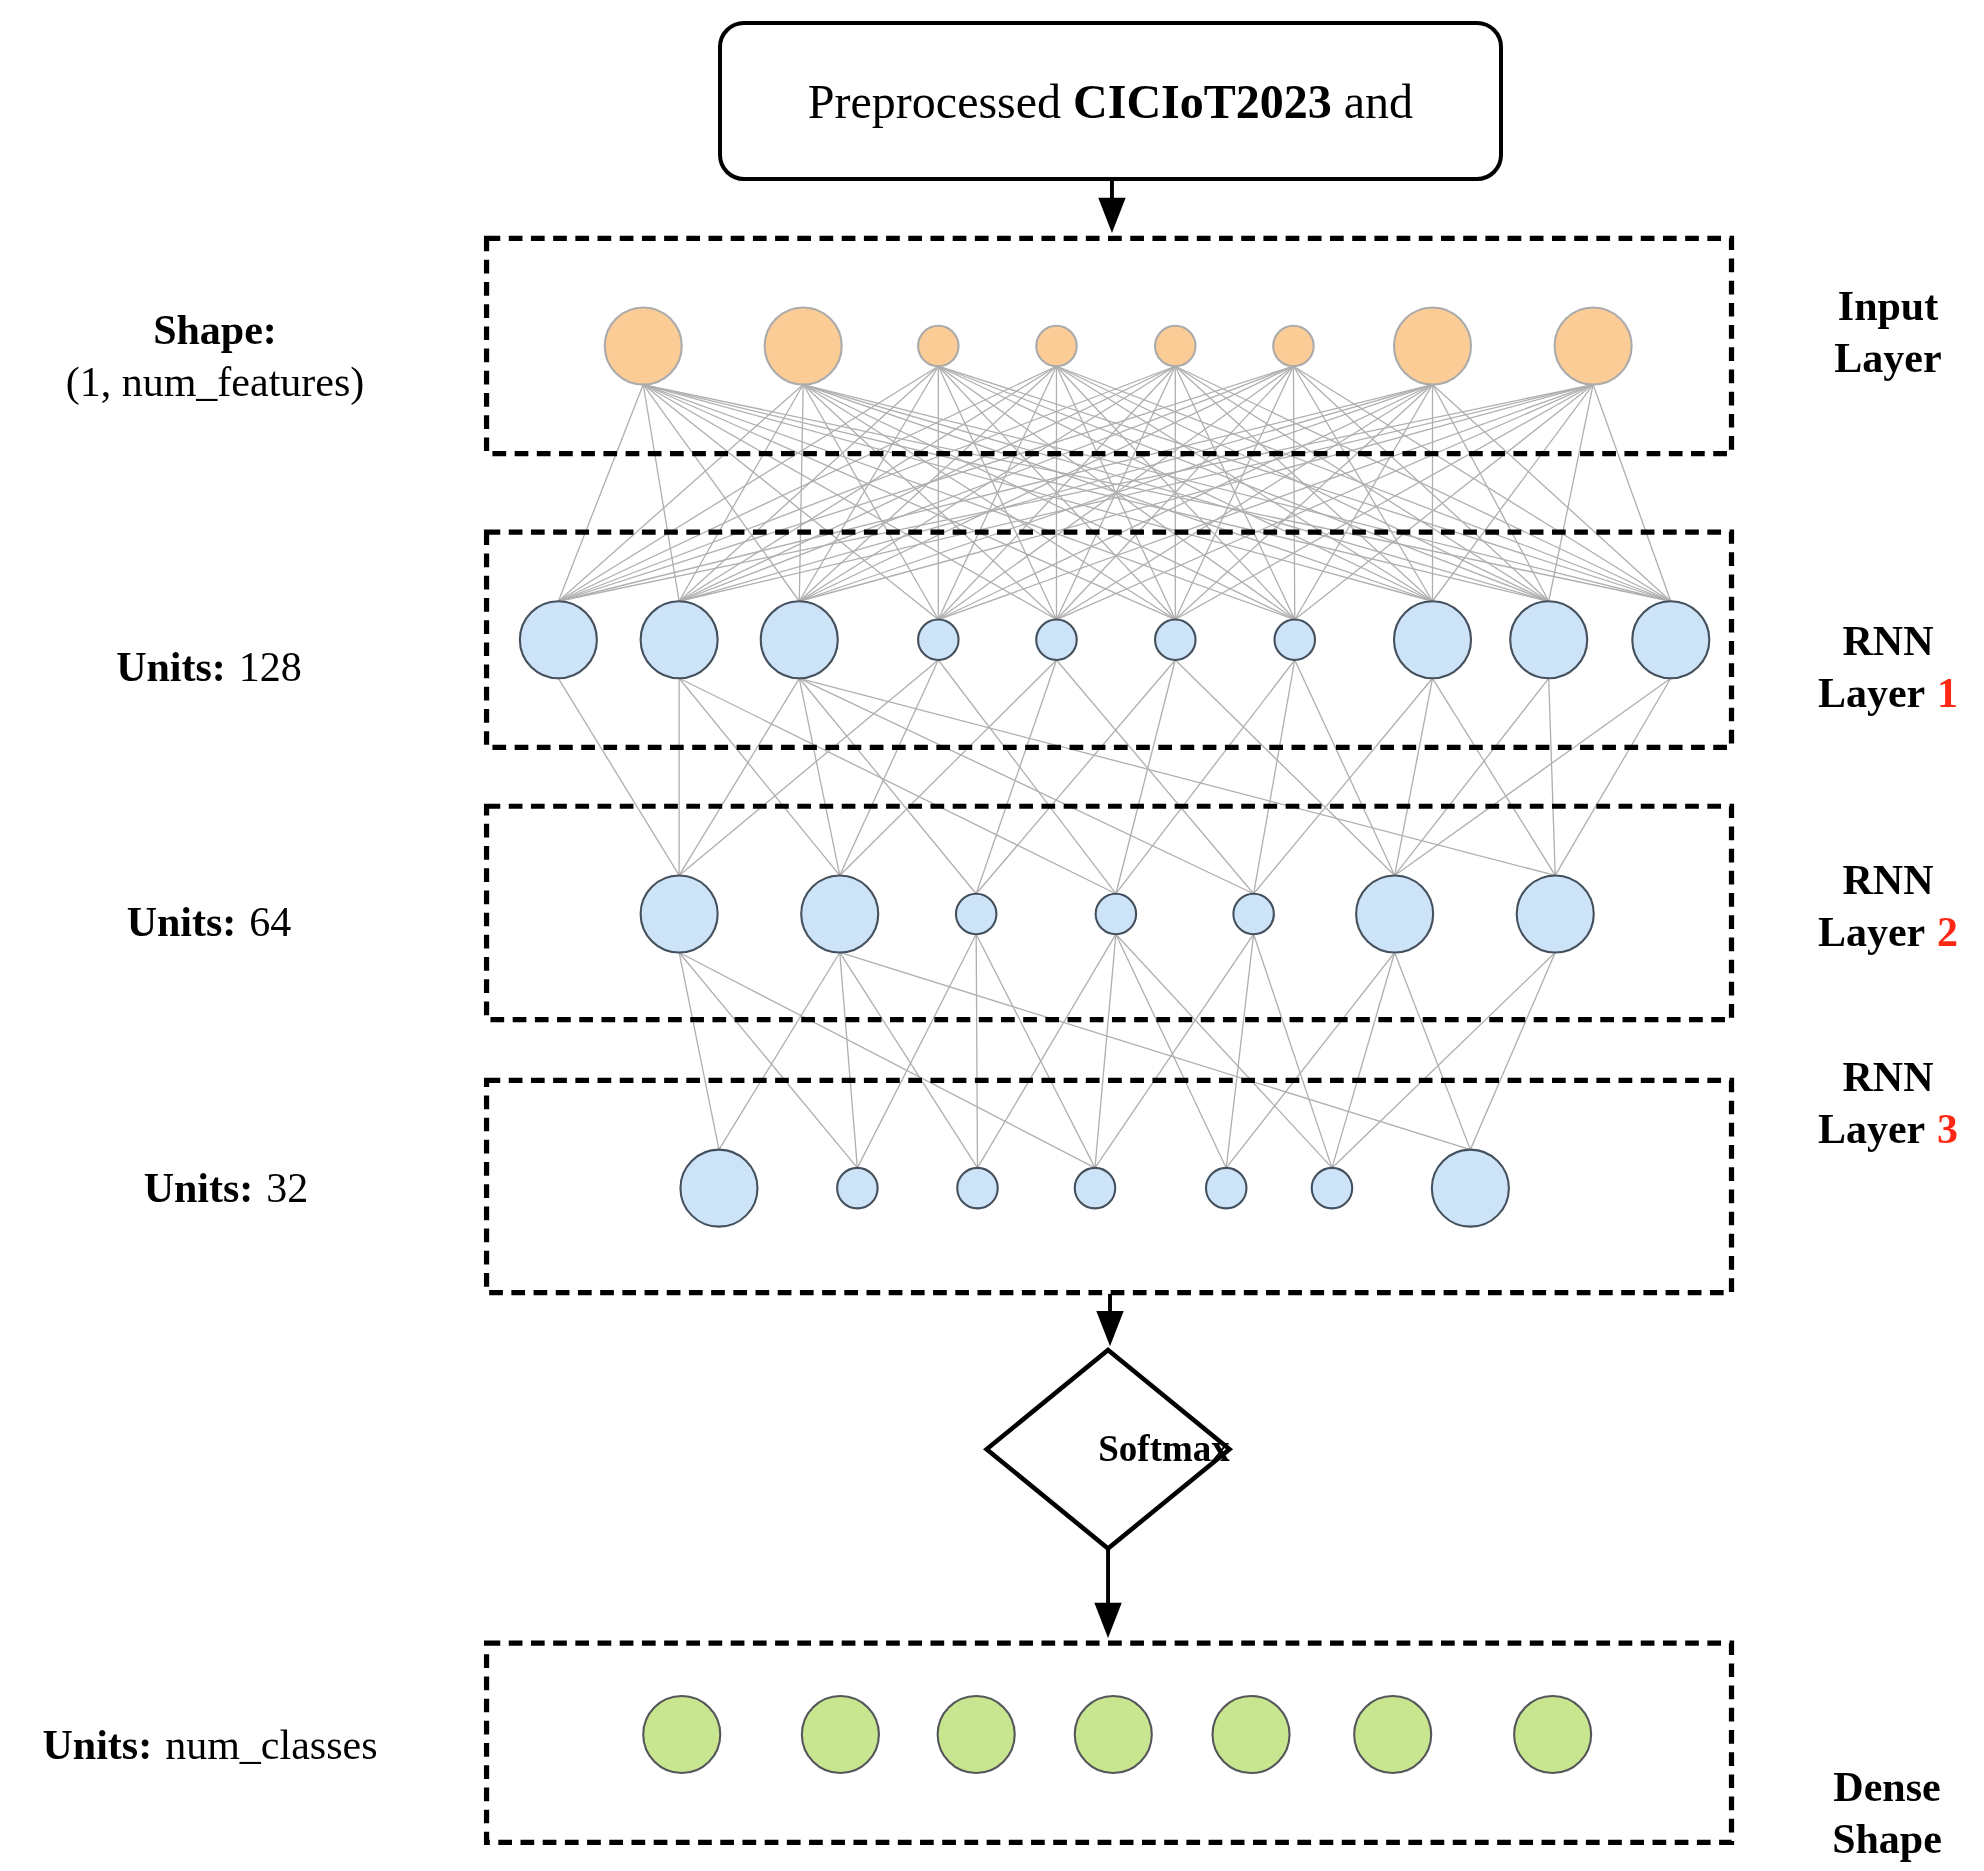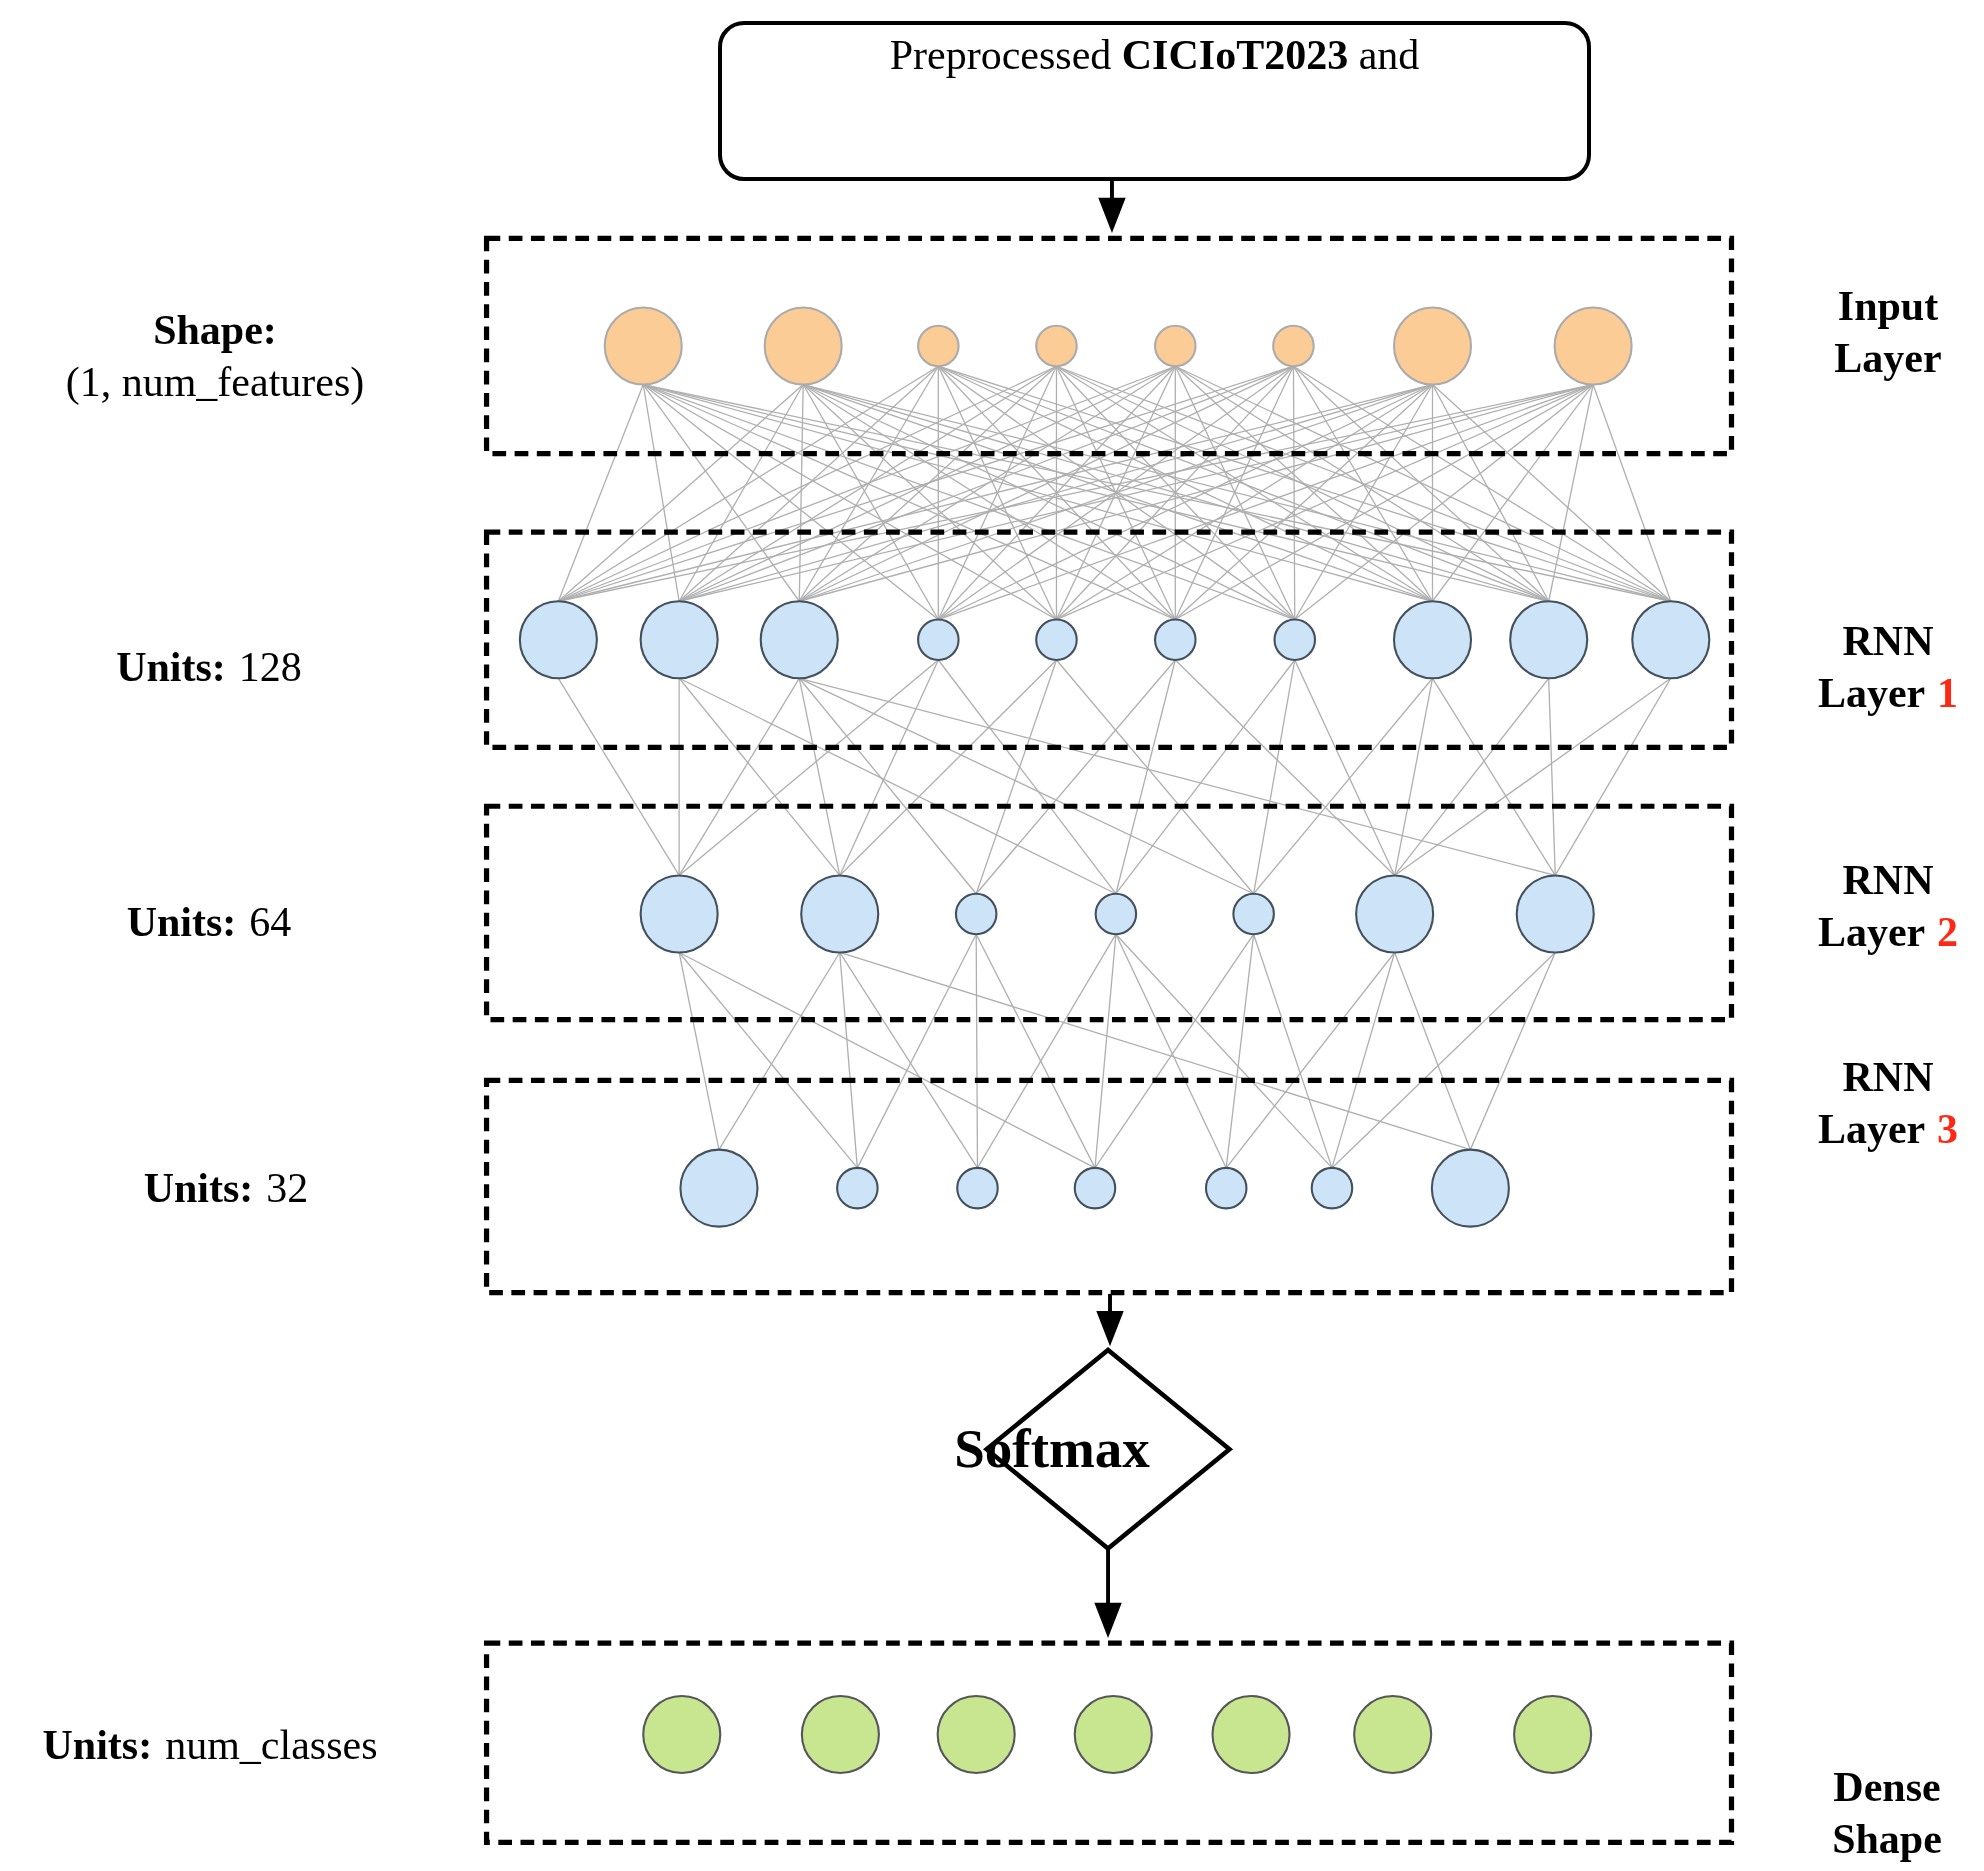--- a/index.html
+++ b/index.html
@@ -2,36 +2,36 @@
 <html style="font-size:10.4px"><head>
 <meta charset="utf-8">
 <style>
   html,body{margin:0;padding:0;background:#ffffff;}
   .stage{
     position:relative;width:1985px;height:1871px;background:#ffffff;
     font-family:"Liberation Serif","DejaVu Serif",serif;color:#000;overflow:hidden;
   }
   .stage svg{position:absolute;left:0;top:0;}
   .title-box{
-    position:absolute;left:718px;top:21px;width:873px;height:160px;
+    position:absolute;left:718px;top:21px;width:785px;height:160px;
     border:4.6px solid #000;border-radius:26px;box-sizing:border-box;background:#fff;
-    display:flex;flex-direction:column;align-items:center;justify-content:space-between;
-    font-size:42px;line-height:61px;text-align:center;white-space:nowrap;
+    display:flex;flex-direction:column;align-items:center;justify-content:center;
+    font-size:48px;line-height:61px;text-align:center;white-space:nowrap;
   }
   .side-label{
     position:absolute;transform:translate(-50%,-50%);
     text-align:center;font-size:42px;line-height:52px;white-space:nowrap;
   }
   .side-label .bold,.side-label b{font-weight:700;}
   .right-label{font-weight:700;}
   .val{margin-left:13px;font-weight:400;margin-top:16px;}
   .num{margin-left:11.8px;}
   .softmax-label{
-    position:absolute;left:1052px;top:1448px;transform:translate(-50%,-50%);
-    font-size:55px;font-weight:700;white-space:nowrap;
+    position:absolute;left:1164px;top:1448px;transform:translate(-50%,-50%);
+    font-size:37px;font-weight:700;white-space:nowrap;
   }
 </style>
 </head>
 <body>
 
 <div class="stage">
 
   <svg id="diagram-svg" width="1985" height="1871" viewBox="0 0 3040 2866">
       <line x1="985" y1="589" x2="855" y2="921" stroke="#AFAFAF" stroke-width="2"></line>
       <line x1="985" y1="589" x2="1040" y2="921" stroke="#AFAFAF" stroke-width="2"></line>

